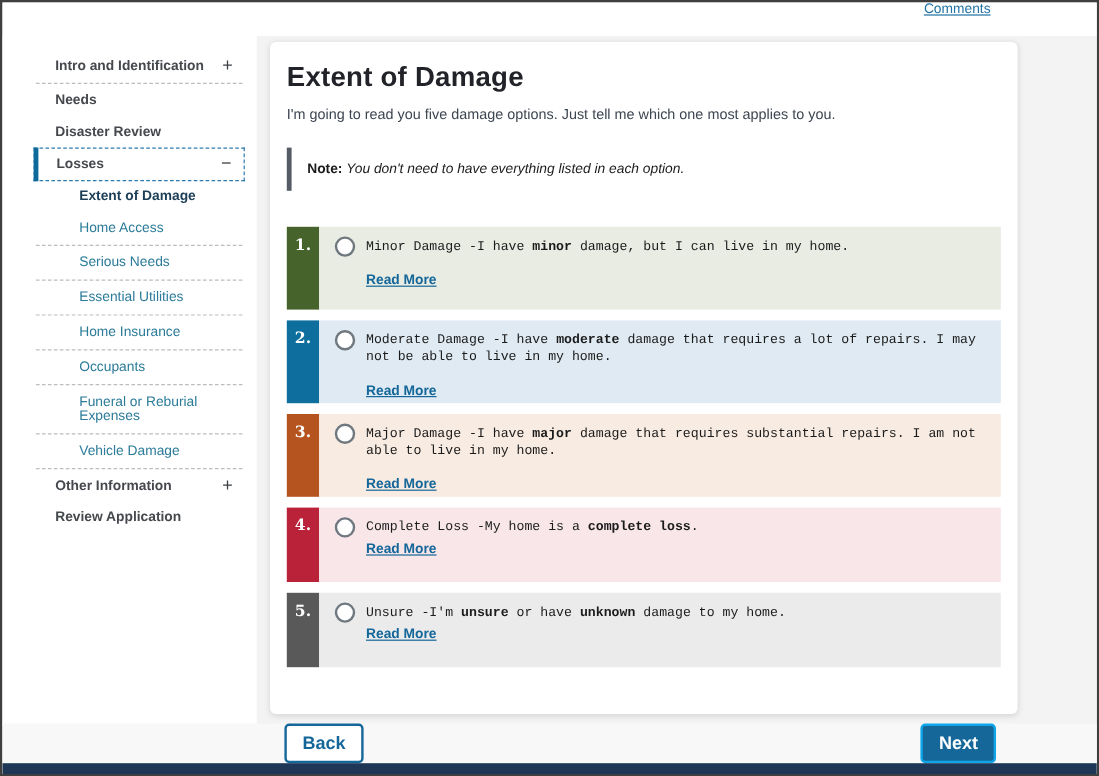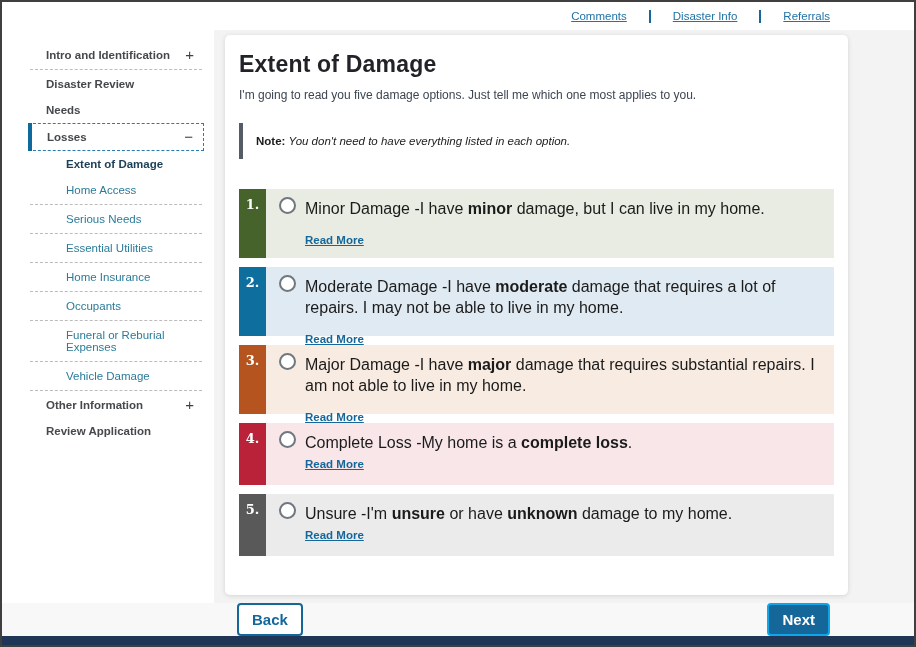--- a/index.html
+++ b/index.html
@@ -16,21 +16,21 @@
     background: #fff;
     overflow: hidden;
   }
   
   .topbar {
     position: absolute; top: 0; left: 0; right: 0; height: 28px;
     background: #fff;
   }
   .topnav {
     position: absolute; top: 0; right: 84px; height: 28px;
-    display: flex; align-items: center; gap: 22px;
+    display: flex; align-items: center; gap: 22px; flex-direction: column;
   }
   .topnav a {
     font-size: 11.5px; color: #2173a5; text-decoration: underline;
     cursor: pointer; white-space: nowrap;
   }
   .nav-sep { width: 2px; height: 13px; background: #15679a; }
 
   
   .main-bg {
     position: absolute; top: 28px; left: 0; right: 0; bottom: 9px;
@@ -100,21 +100,21 @@
     font-family: "DejaVu Serif", serif; font-size: 13px; font-weight: 700;
     text-align: center; padding-top: 8px;
   }
   .option-body { flex: 1; background: var(--bg, #eee); padding: 10px 12px 6px 13px; }
   .option-line { display: flex; align-items: flex-start; gap: 9px; }
   .radio {
     width: 17px; height: 17px; flex: none;
     border: 2px solid #6f777f; border-radius: 50%; background: #fff;
     margin-top: -2px; cursor: pointer;
   }
-  .option-text { font-size: 16px; color: #1b1b1b; line-height: 1.3; }
+  .option-text { font-size: 11px; color: #1b1b1b; line-height: 1.3; font-family: Liberation Mono, monospace; }
   .option-text b { font-weight: 700; }
   .read-more {
     display: inline-block; margin: 14px 0 0 26px;
     font-size: 11.5px; font-weight: 700; color: #15679a;
     text-decoration: underline; cursor: pointer;
   }
   .option-row.tight .read-more { margin-top: 3px; }
 
   
   .button-strip {
@@ -156,25 +156,25 @@
   <div class="main-bg"></div>
 
   <div class="sidebar">
     <div class="side-inner" id="side-list">
         <div class="side-row top">
     <span class="side-label">Intro and Identification</span>
     <span class="side-toggle">+</span>
   </div>
         <div class="side-divider"></div>
         <div class="side-row top">
+    <span class="side-label">Needs</span>
+
+  </div>
+        <div class="side-row top">
     <span class="side-label">Disaster Review</span>
-
-  </div>
-        <div class="side-row top">
-    <span class="side-label">Needs</span>
 
   </div>
         <div class="side-row top selected">
     <span class="side-label">Losses</span>
     <span class="side-toggle">−</span>
   </div>
         <div class="side-row sub active">
     <span class="side-label">Extent of Damage</span>
   </div>
         <div class="side-row sub">

